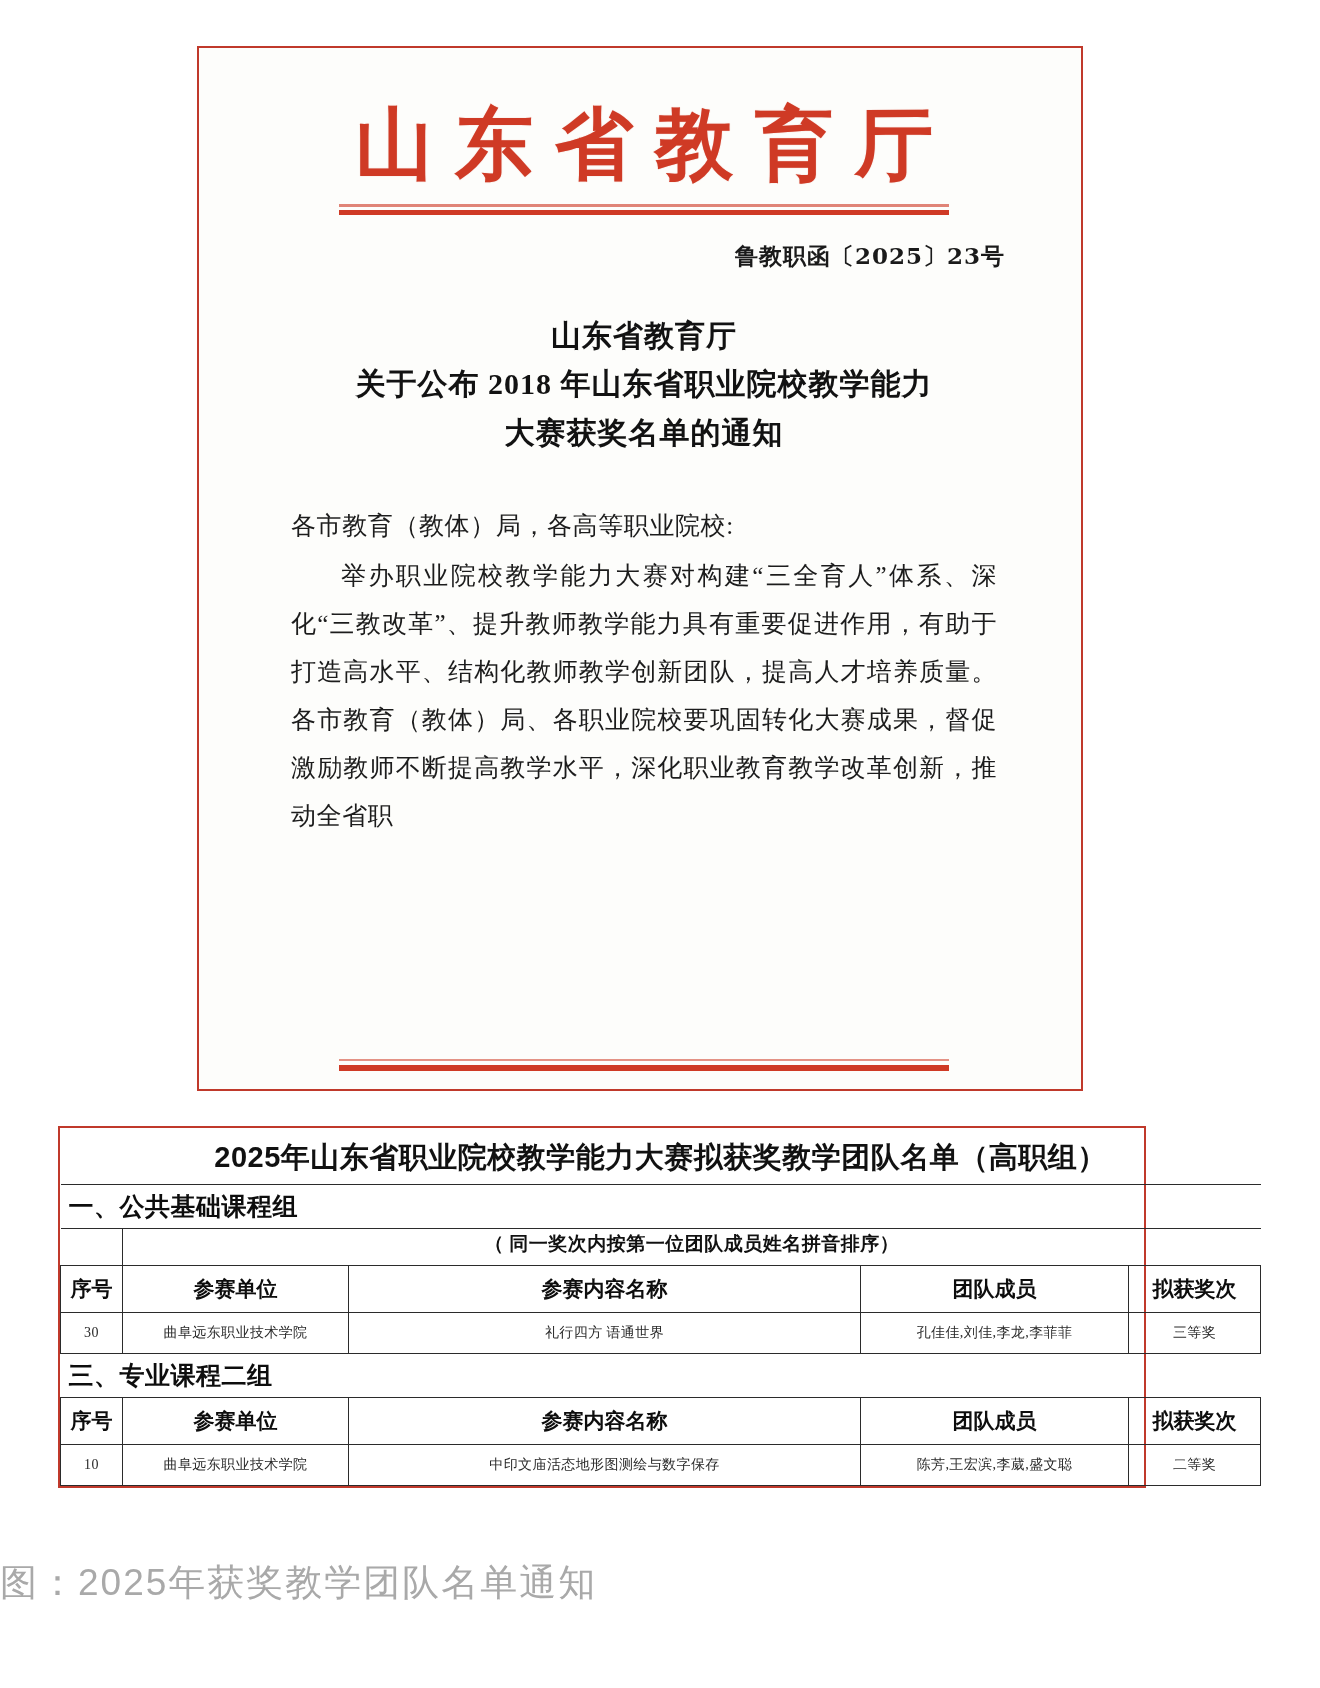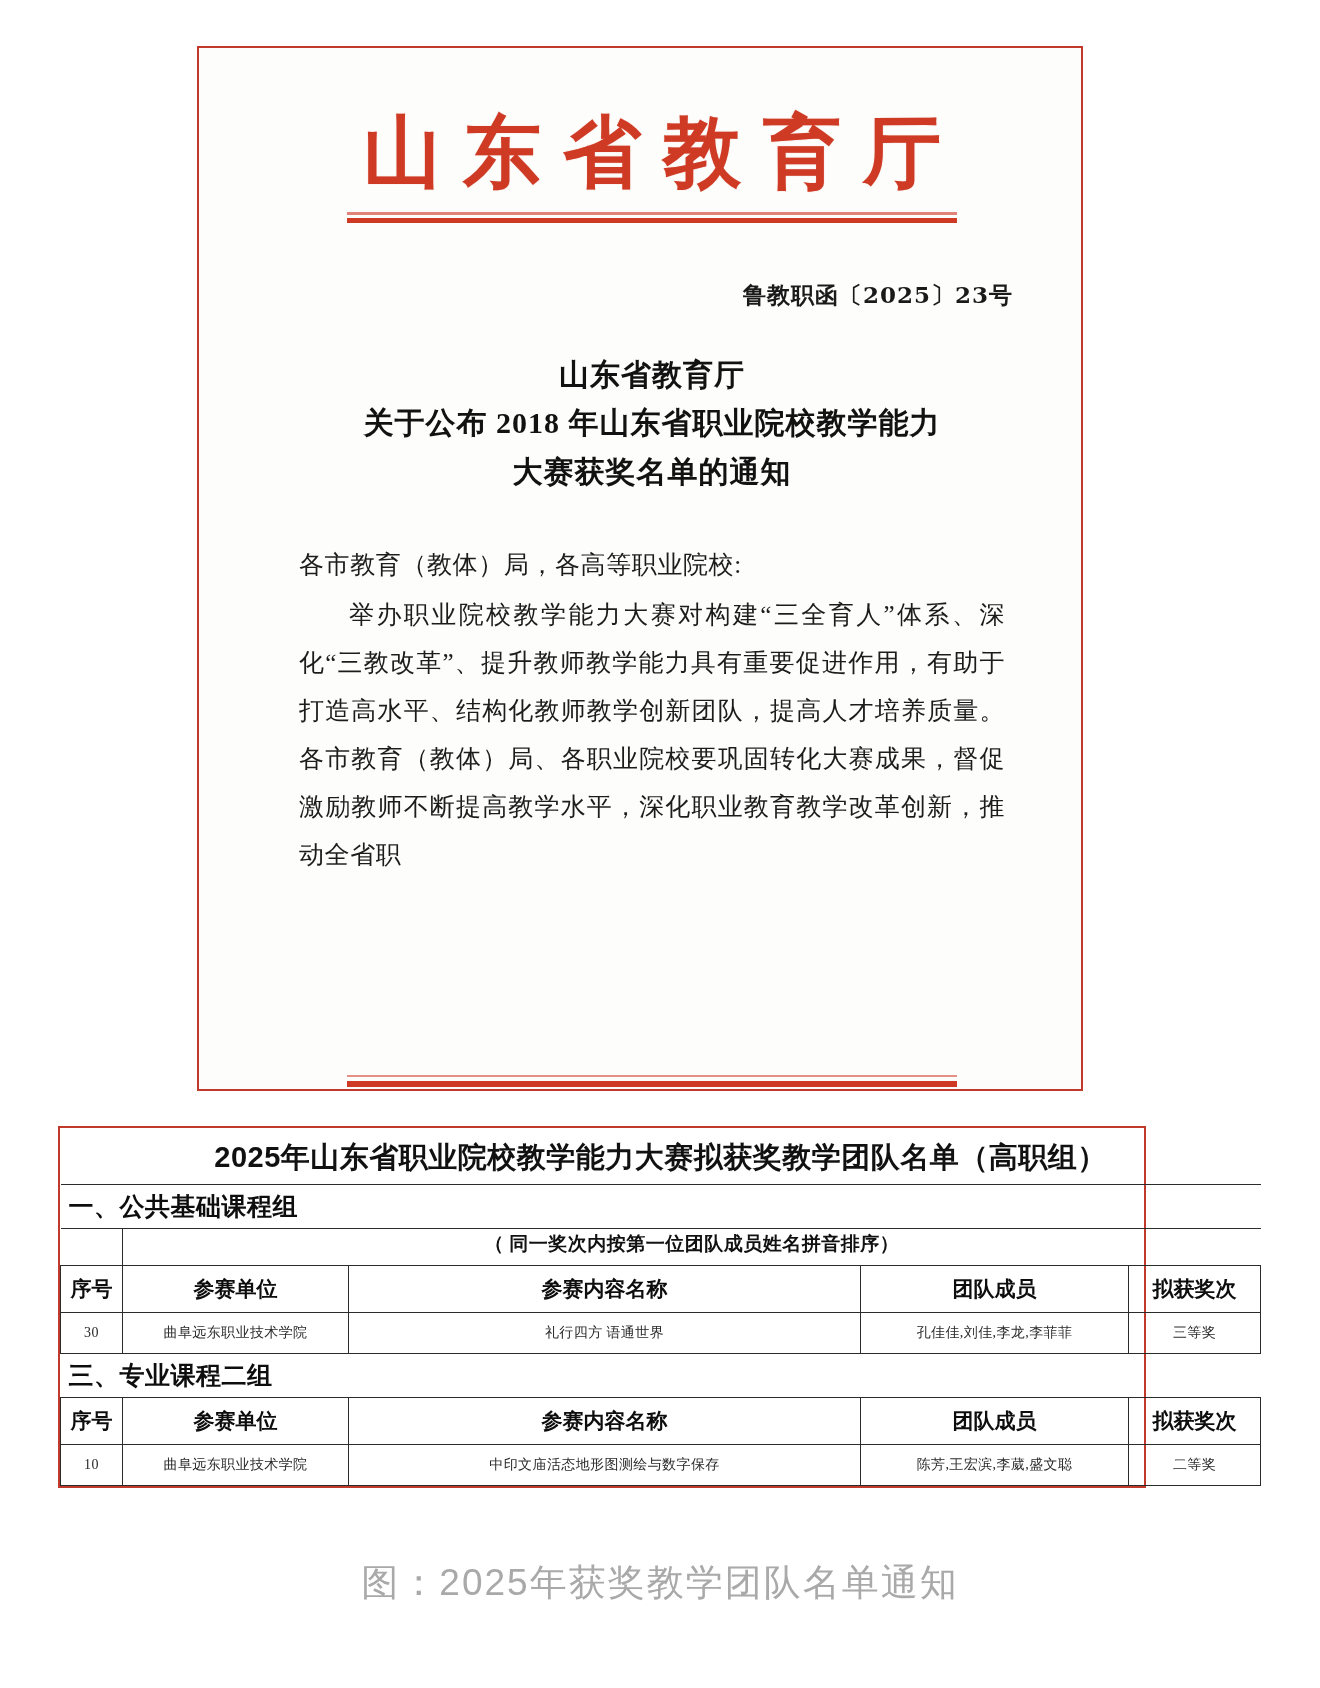--- a/index.html
+++ b/index.html
@@ -24,21 +24,21 @@
     height: 1045px;
     box-sizing: border-box;
     border: 2px solid #c0392b;
     background: #fdfdfb;
     overflow: hidden;
   }
   .letter-inner {
     position: relative;
     width: 100%;
     height: 100%;
-    padding: 12px;
+    padding: 4px;
   }
 
   .gov-header {
     text-align: center;
     padding-top: 52px;
   }
   .gov-title {
     color: #cf3a25;
     font-family: "Liberation Serif", "DejaVu Serif", serif;
     font-weight: bold;
@@ -62,21 +62,21 @@
     height: 3px;
   }
   .gov-rule-thick {
     height: 5px;
     background: #cf3a25;
   }
 
   .doc-number {
     text-align: right;
     padding-right: 80px;
-    margin-top: 57px;
+    margin-top: 26px;
     font-size: 23px;
     color: #1a1a1a;
     letter-spacing: 1px;
     font-weight: bold;
     font-family: "DejaVu Serif", serif;
   }
 
   .doc-title {
     text-align: center;
     margin-top: 40px;
@@ -195,21 +195,21 @@
   .c-name  { width: 512px; }
   .c-team  { width: 268px; }
   .c-award { width: 132px; }
 
   
   .caption {
     position: absolute;
     left: 0;
     right: 0;
     top: 1558px;
-    text-align: center;
+    text-align: left;
     font-size: 37px;
     color: #a9a9a9;
     letter-spacing: 2px;
     font-family: "Liberation Sans", "DejaVu Sans", sans-serif;
   }
 </style>
 </head>
 <body>
 
 <div class="letter">

